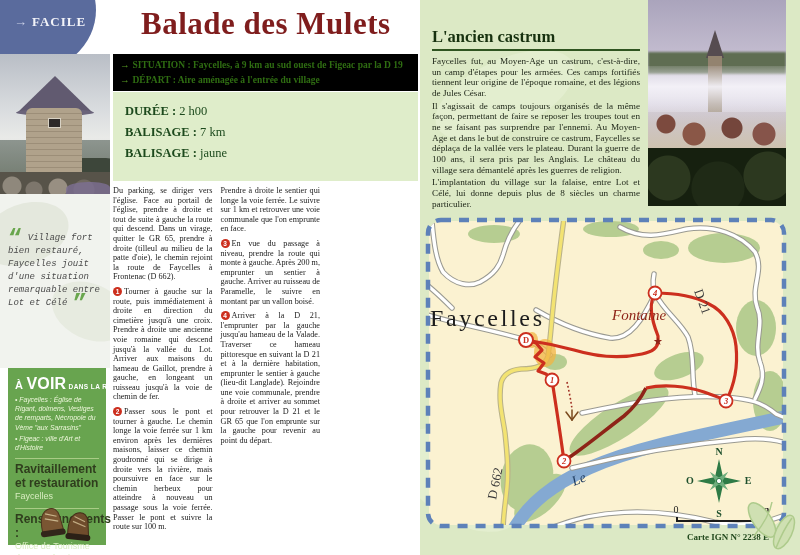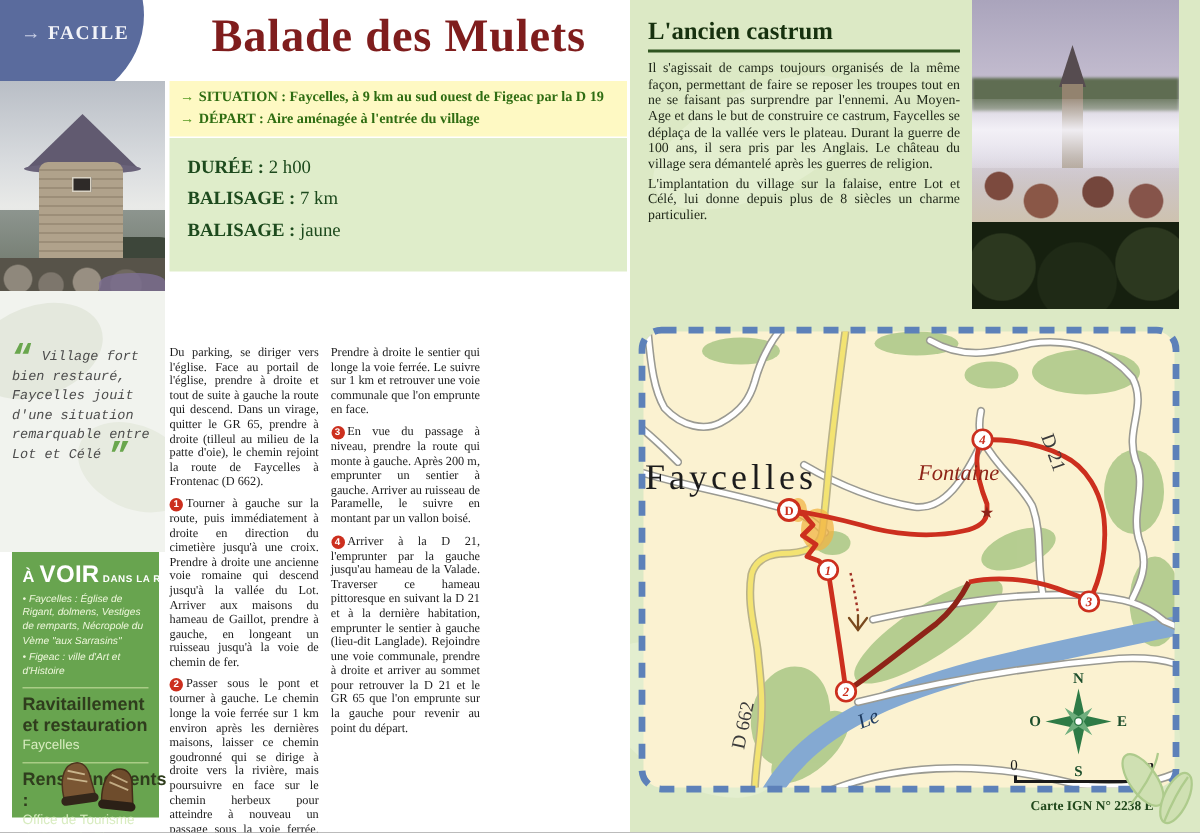--- a/index.html
+++ b/index.html
@@ -42,37 +42,37 @@
   .avoir-head .big{font-size:16px;text-align:right;}
   .avoir-head .post{font-size:6.5px;letter-spacing:.4px;}
   .avoir-item{font-size:6.8px;font-style:italic;line-height:1.35;color:#eef7db;margin-top:2px;}
   .g-rule{height:1px;background:#a9cc86;margin:6px 0 4px 0;}
   .g-title{color:#2f3d1d;font-weight:bold;font-size:12px;line-height:1.15;}
   .g-light{color:#d8ecc0;font-size:9px;line-height:1.3;}
   .boots{left:36px;top:497px;z-index:4;}
 
   
   .title{left:114px;top:6px;font-size:31px;font-weight:bold;color:#7f1d1d;letter-spacing:.5px;margin-left:27px;}
-  .band{left:113px;top:54px;width:305px;height:37px;background:#fef9c3;color:#2f6d12;
+  .band{left:113px;top:54px;width:305px;height:37px;background:#000000;color:#2f6d12;
      font-size:9.5px;font-weight:bold;padding:4px 0 0 7px;box-sizing:border-box;line-height:1.55;}
   .band .arr{color:#579a24;margin-right:3px;}
   .stats{left:113px;top:92px;width:305px;height:89px;background:#dfedca;color:#1d4a1d;
      font-size:12.5px;padding:9px 0 16px 12px;box-sizing:border-box;line-height:1.68;}
   .stats b{font-weight:bold;}
   .cols{left:113px;top:186px;width:207px;height:365px;display:flex;gap:8px;}
-  .col{flex:1;min-width:0;margin-top:44px;}
+  .col{flex:1;min-width:0;}
   .para{font-size:8.2px;line-height:1.17;text-align:justify;margin:0 0 5px 0;color:#1b1b1b;}
   .stepnum{display:inline-block;width:9px;height:9px;border-radius:50%;background:#cc2f1e;color:#fff;
      font-size:6.5px;line-height:9px;text-align:center;font-weight:bold;margin-right:2px;
      font-family:"Liberation Sans",sans-serif;}
 
   
   .right-panel{left:420px;top:0;width:380px;height:555px;background:#dce9c5;overflow:hidden;}
   .castrum{left:432px;top:11px;width:208px;z-index:2;}
-  .castrum h2{margin:0 0 5px 0;font-size:16.5px;color:#17310f;border-bottom:2px solid #2f5420;padding-bottom:2px;}
+  .castrum h2{margin:16px 0 5px 0;font-size:16.5px;color:#17310f;border-bottom:2px solid #2f5420;padding-bottom:2px;}
   .cpara{font-size:9.2px;line-height:1.16;text-align:justify;margin:0 0 2px 0;color:#1c2416;}
 
   .village-photo{left:648px;top:0;width:138px;height:206px;overflow:hidden;
      background:linear-gradient(#aaa4bc 0%,#c3bccf 26%,#d9d4e0 46%,#cdc7d6 60%);}
   .v-farhill{position:absolute;left:0;top:52px;width:138px;height:22px;background:#5f6d52;filter:blur(1px);}
   .v-mist{position:absolute;left:0;top:66px;width:138px;height:46px;
      background:linear-gradient(rgba(238,236,244,.15),rgba(244,242,248,.95) 45%,rgba(236,234,242,.35));}
   .v-houses{position:absolute;left:0;top:104px;width:138px;height:52px;
      background:radial-gradient(circle at 18px 20px,#7c4a3e 0 9px,transparent 10px),
                 radial-gradient(circle at 46px 30px,#8a5747 0 11px,transparent 12px),
@@ -181,20 +181,21 @@
     <div class="col">
         <p class="para">Prendre à droite le sentier qui longe la voie ferrée. Le suivre sur 1 km et retrouver une voie communale que l'on emprunte en face.</p>
         <p class="para"><span class="stepnum">3</span>En vue du passage à niveau, prendre la route qui monte à gauche. Après 200 m, emprunter un sentier à gauche. Arriver au ruisseau de Paramelle, le suivre en montant par un vallon boisé.</p>
         <p class="para"><span class="stepnum">4</span>Arriver à la D 21, l'emprunter par la gauche jusqu'au hameau de la Valade. Traverser ce hameau pittoresque en suivant la D 21 et à la dernière habitation, emprunter le sentier à gauche (lieu-dit Langlade). Rejoindre une voie communale, prendre à droite et arriver au sommet pour retrouver la D 21 et le GR 65 que l'on emprunte sur la gauche pour revenir au point du départ.</p>
       </div>
   </div>
 
   <div class="abs castrum">
     <h2>L'ancien castrum</h2>
     <div>
+        <p class="cpara">Faycelles fut, au Moyen-Age un castrum, c'est-à-dire, un camp d'étapes pour les armées. Ces camps fortifiés tiennent leur origine de l'époque romaine, et des légions de Jules César.</p>
         <p class="cpara">Il s'agissait de camps toujours organisés de la même façon, permettant de faire se reposer les troupes tout en ne se faisant pas surprendre par l'ennemi. Au Moyen-Age et dans le but de construire ce castrum, Faycelles se déplaça de la vallée vers le plateau. Durant la guerre de 100 ans, il sera pris par les Anglais. Le château du village sera démantelé après les guerres de religion.</p>
         <p class="cpara">L'implantation du village sur la falaise, entre Lot et Célé, lui donne depuis plus de 8 siècles un charme particulier.</p>
       </div>
   </div>
 
   <div class="abs village-photo">
     <div class="v-farhill"></div>
     <div class="v-spire"></div>
     <div class="v-tower"></div>
     <div class="v-houses"></div>

